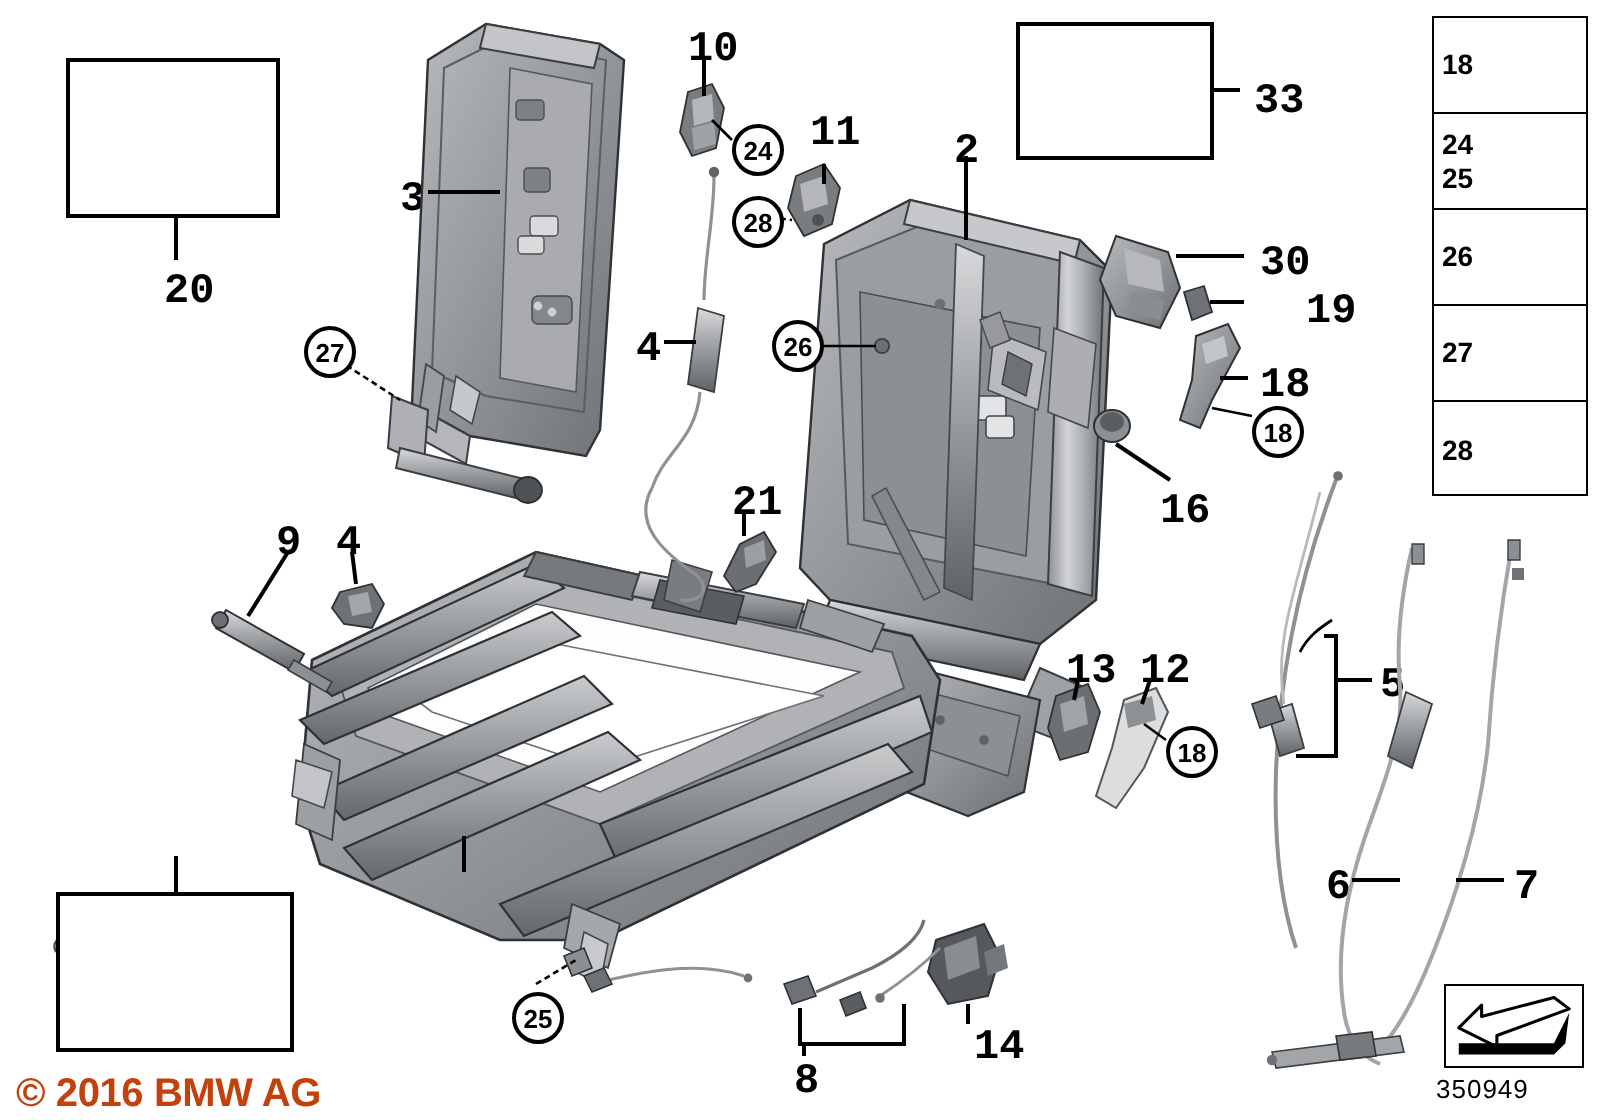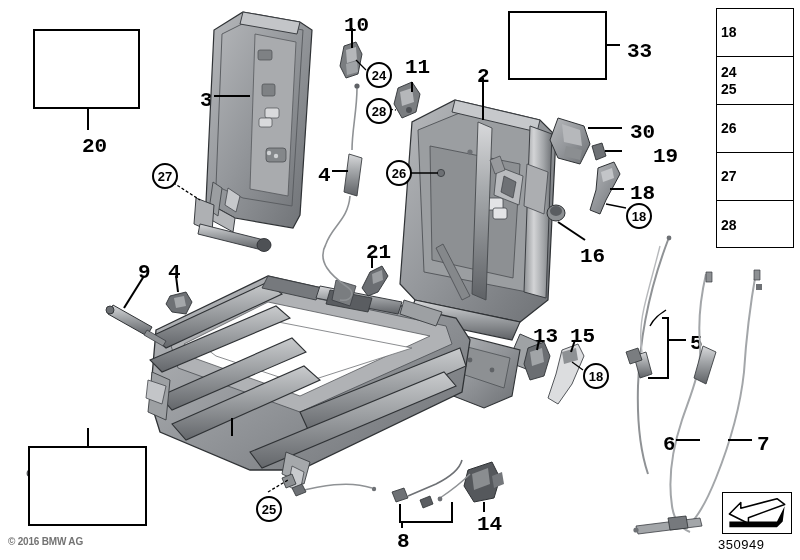--- a/index.html
+++ b/index.html
@@ -80,22 +80,22 @@
     height: 100%;
     position: relative;
   }
   
   #copyright {
     position: absolute;
     left: 8px;
     top: 536px;
     font-family: "Liberation Sans", sans-serif;
     font-weight: bold;
-    font-size: 10px;
-    color: #737373;
+    font-size: 20px;
+    color: #c2410c;
     letter-spacing: -0.2px;
     text-align: center;
   }
   #diagram-id {
     position: absolute;
     left: 718px;
     top: 537px;
     font-family: "Liberation Sans", sans-serif;
     font-size: 13px;
     color: #000;
@@ -572,22 +572,22 @@
   <div class="label" style="left:318px; top:165px;">4</div>
   <div class="label" style="left:690px; top:333px;">5</div>
   <div class="label" style="left:663px; top:434px;">6</div>
   <div class="label" style="left:757px; top:434px;">7</div>
   <div class="label" style="left:397px; top:531px;">8</div>
   <div class="label" style="left:138px; top:262px;">9</div>
   <div class="label" style="left:344px; top:15px;">10</div>
   <div class="label" style="left:405px; top:57px;">11</div>
   <div class="label" style="left:168px; top:262px;">4</div>
   <div class="label" style="left:533px; top:326px;">13</div>
-  <div class="label" style="left:477px; top:514px;">14</div>
-  <div class="label" style="left:570px; top:326px;">15</div>
+  <div class="label" style="left:487px; top:514px;">14</div>
+  <div class="label" style="left:570px; top:326px;">12</div>
   <div class="label" style="left:630px; top:183px;">18</div>
   <div class="label" style="left:580px; top:246px;">16</div>
   <div class="label" style="left:630px; top:146px;margin-left:23px;">19</div>
   <div class="label" style="left:630px; top:122px;">30</div>
   <div class="label" style="left:366px; top:242px;">21</div>
   <div class="label" style="left:627px; top:41px;">33</div>
   <div class="label" style="left:78px; top:417px;margin-top:48px;">23</div>
   <div class="label" style="left:82px; top:136px;">20</div>
 
   <div class="circled" style="left:366px; top:62px;">24</div>

